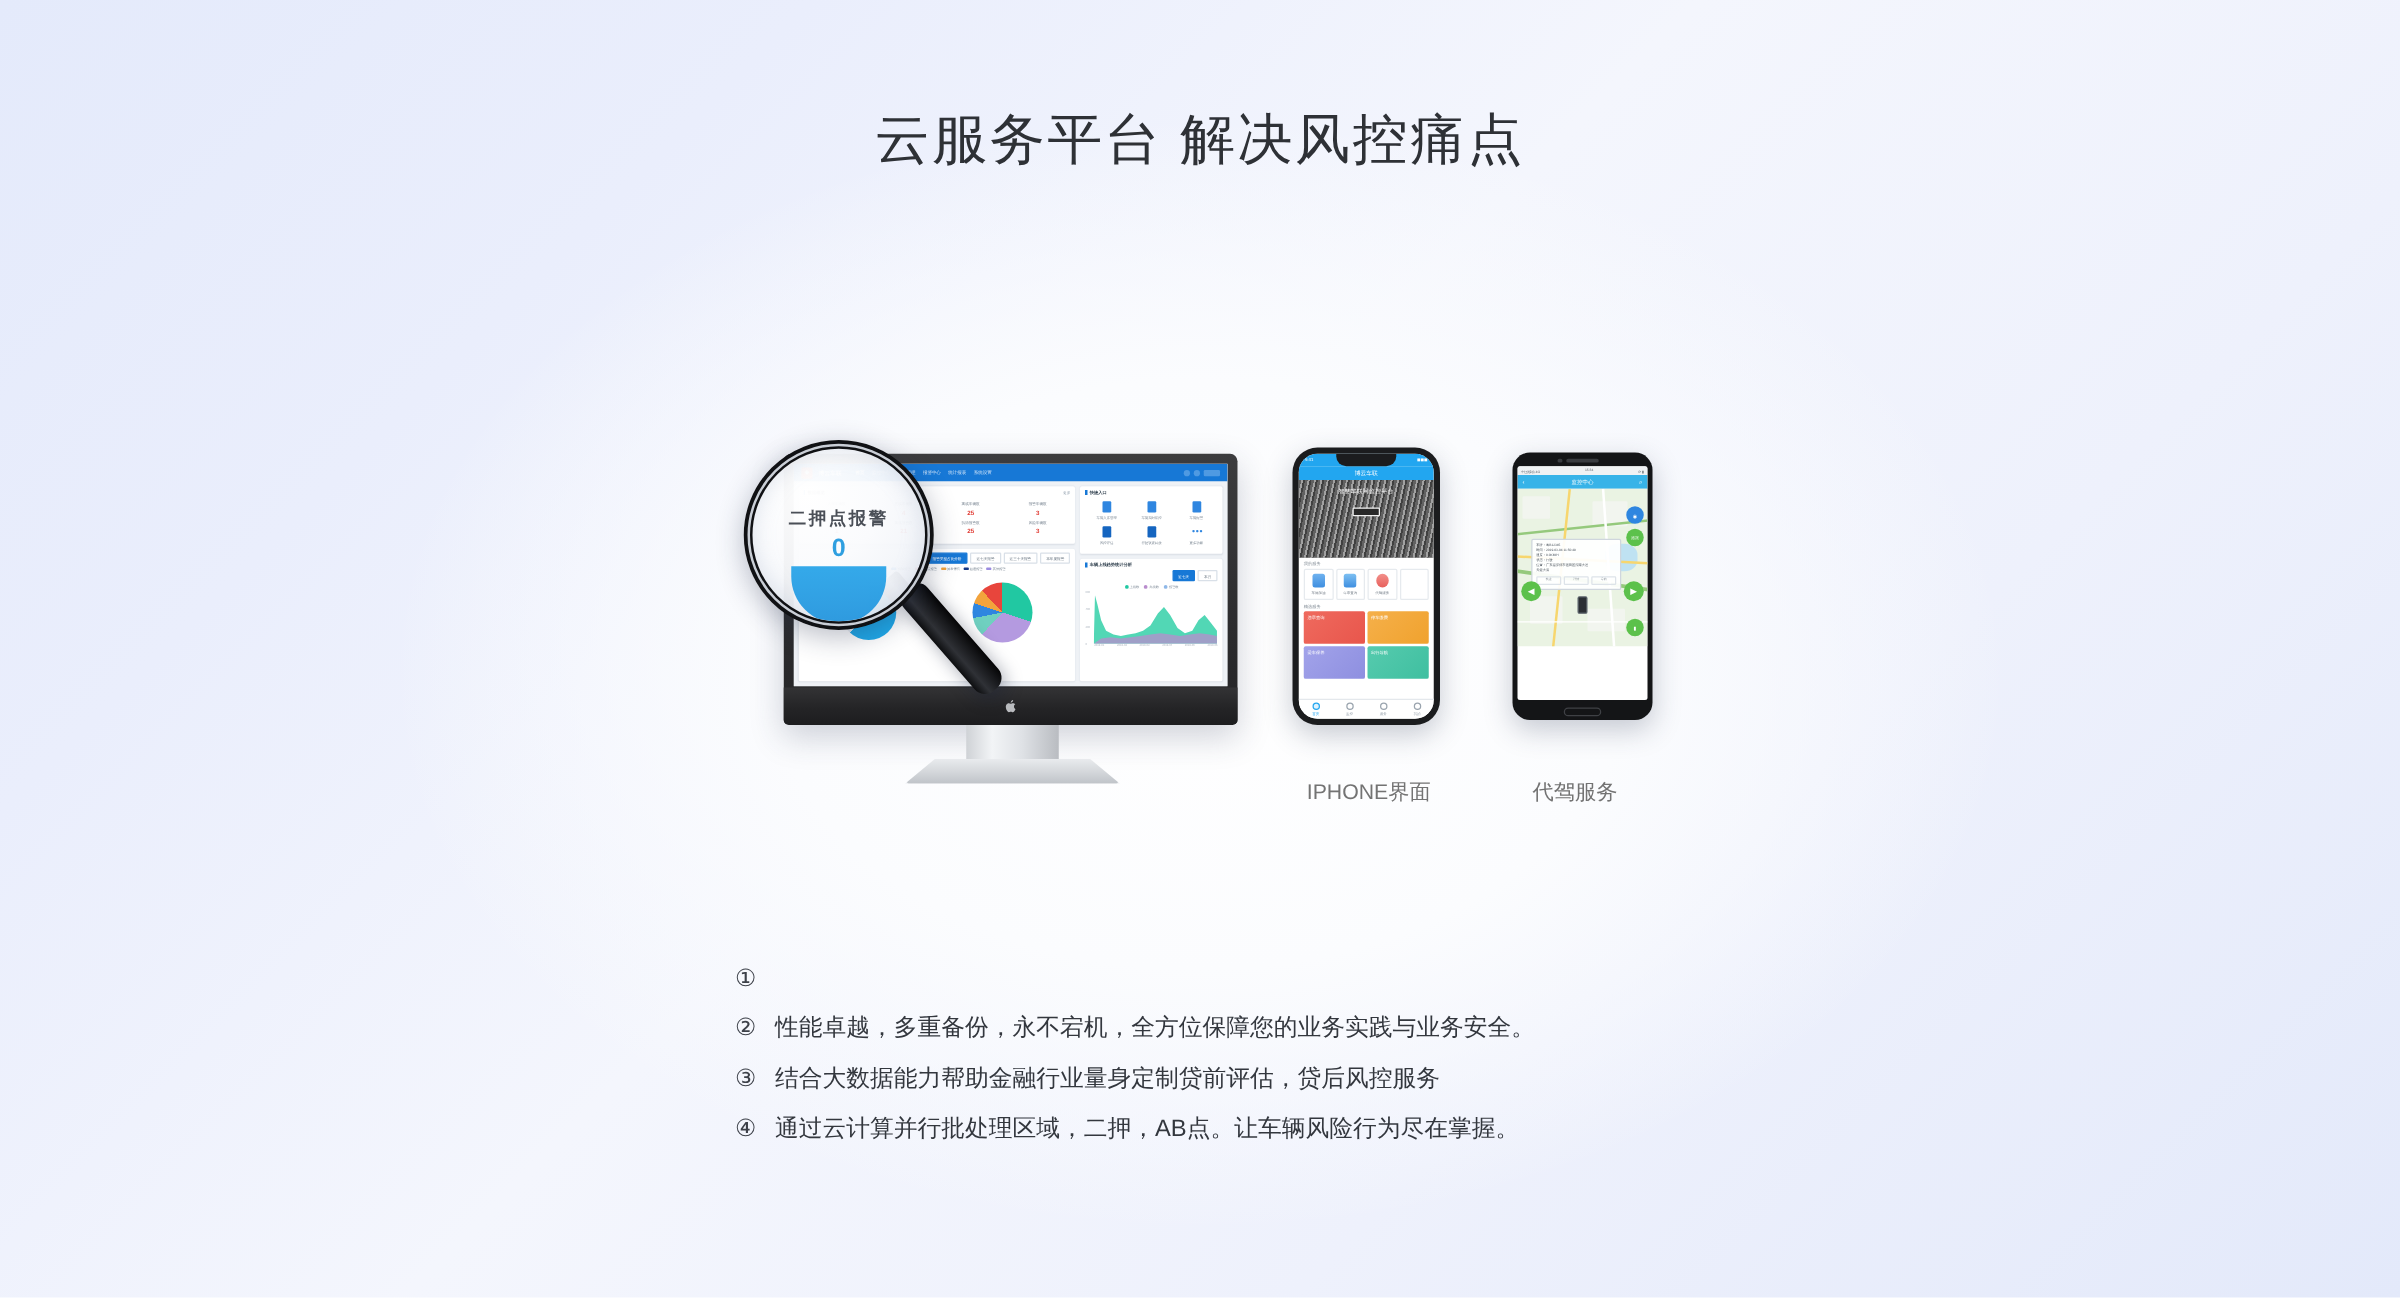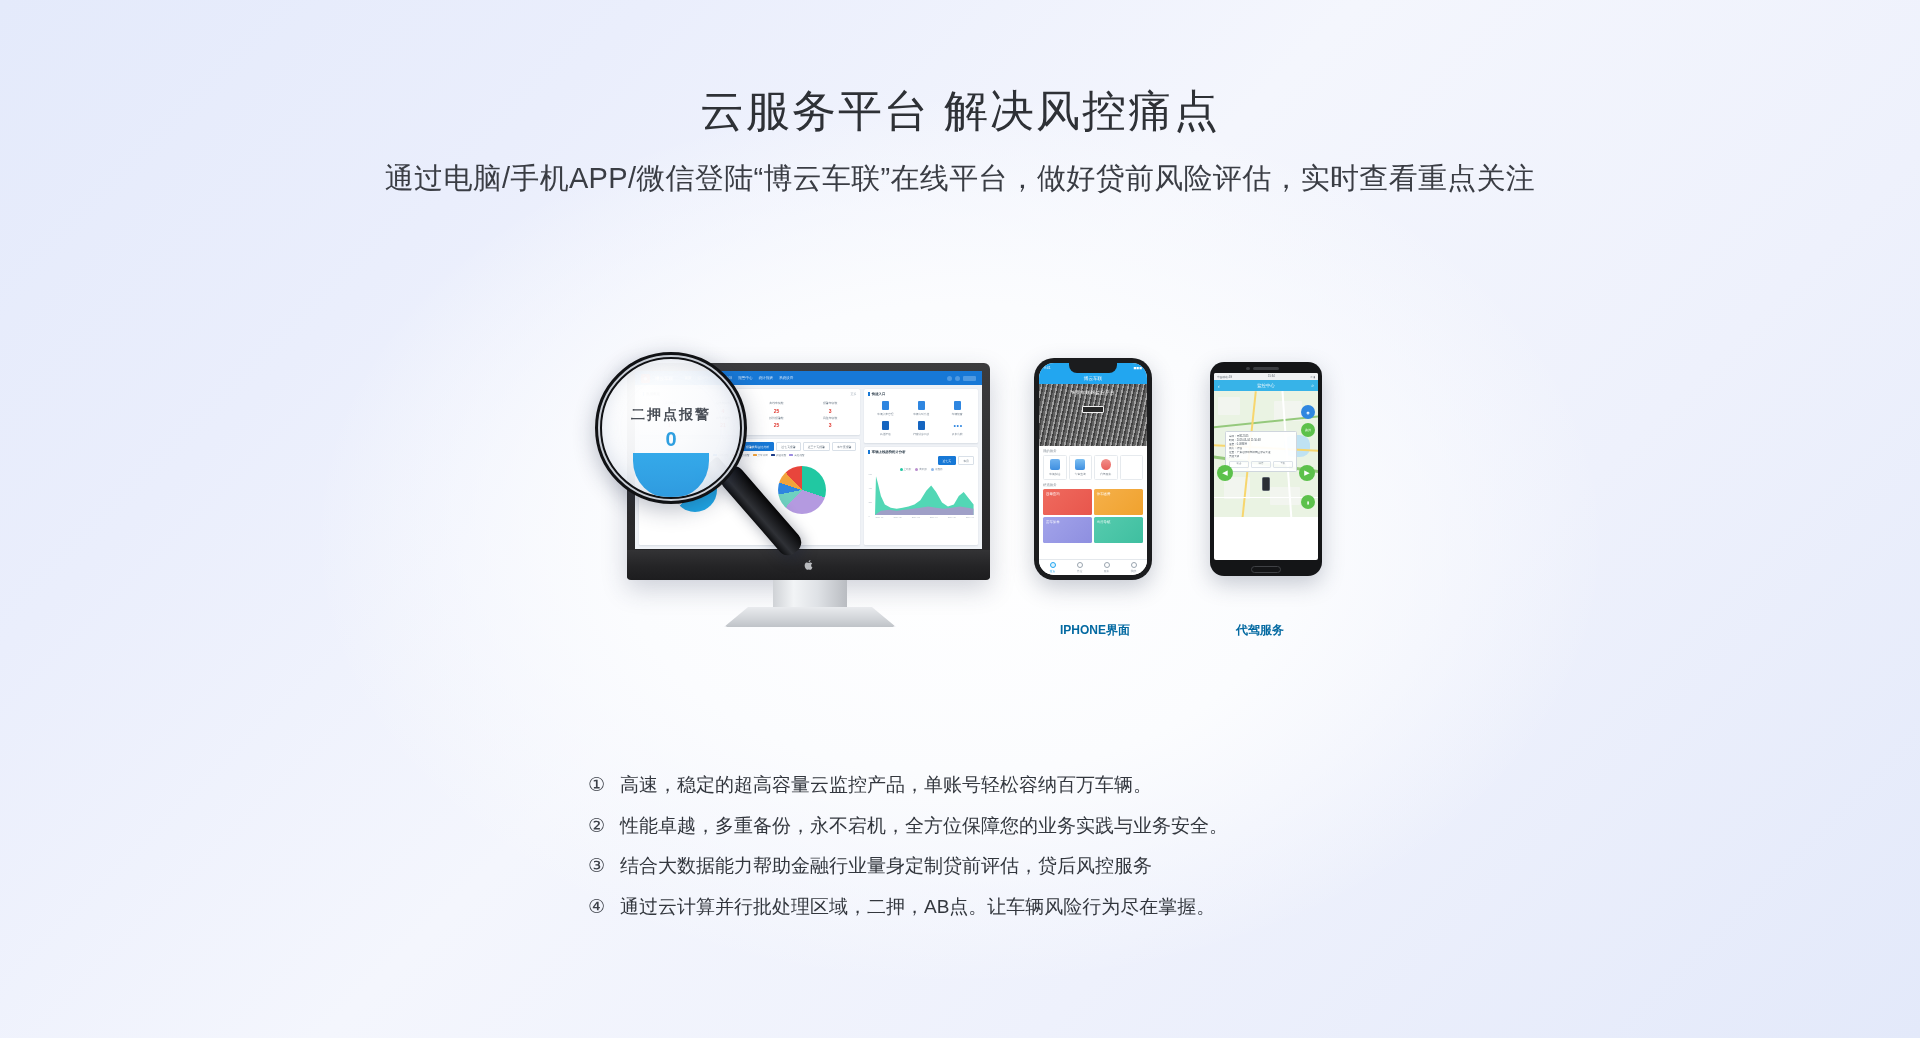--- a/index.html
+++ b/index.html
@@ -236,38 +236,37 @@
     position: absolute; left: 11px; top: 40px; width: 72px;
     background: rgba(255,255,255,.94); border: .5px solid #cfd6dd; border-radius: 1.5px; padding: 2.5px 3px;
     font-size: 2.6px; color: #4c555e; line-height: 4px;
   }
   .an-pop .btns { display: flex; gap: 2px; margin-top: 2px; }
   .an-pop .btns b { flex: 1; text-align: center; font-size: 2.4px; color: #8b949d; border: .4px solid #dde3e9; border-radius: 1px; padding: .8px 0; font-weight: 400; }
   .an-car { position: absolute; left: 50%; transform: translateX(-50%); top: 86px; width: 8px; height: 14px; background: #2b2f34; border-radius: 1.5px; border: .6px solid #596069; }
   .rbtn { position: absolute; width: 14px; height: 14px; border-radius: 50%; display: flex; align-items: center; justify-content: center; font-size: 4px; color: #fff; }
   .arw { position: absolute; width: 16px; height: 16px; border-radius: 50%; background: #5cc14b; display: flex; align-items: center; justify-content: center; color: #fff; font-size: 7px; }
 
-  .caption { position: absolute; top: 282px; font-size: 12px; color: #0369a1; text-align: center; font-weight: bold; }
+  .caption { position: absolute; top: 282px; font-size: 17px; color: #737373; text-align: center; }
   .cap-ip { left: 1015px; width: 160px; }
   .cap-an { left: 1180px; width: 160px; }
 
   
   .bullets { position: absolute; left: 588px; top: 772px; width: 760px; }
   .bullet { display: flex; align-items: baseline; gap: 12px; margin-bottom: 15px; }
   .bullet .num { font-size: 19px; color: #3d4149; width: 20px; flex: none; }
   .bullet .txt { font-size: 19px; color: #33373e; line-height: 1.35; }
 </style>
 </head>
 <body>
 
 <div class="stage">
 
   <div class="title">云服务平台 解决风控痛点</div>
   <div class="subtitle">
-    <span class="ln">通过电脑/手机APP/微信登陆“博云车联”在线平台，做好贷前风险评估，实时查看重点关注</span>
   </div>
 
   <div class="devices">
 
     <div class="monitor">
       <div class="mon-body">
         <div class="mon-screen">
 
           <div class="dash">
 
@@ -569,21 +568,20 @@
       </div>
     </div>
 
     <div class="caption cap-ip">IPHONE界面</div>
     <div class="caption cap-an">代驾服务</div>
   </div>
 
   <div class="bullets">
     <div class="bullet">
       <span class="num">①</span>
-      <span class="txt">高速，稳定的超高容量云监控产品，单账号轻松容纳百万车辆。</span>
     </div>
     <div class="bullet">
       <span class="num">②</span>
       <span class="txt">性能卓越，多重备份，永不宕机，全方位保障您的业务实践与业务安全。</span>
     </div>
     <div class="bullet">
       <span class="num">③</span>
       <span class="txt">结合大数据能力帮助金融行业量身定制贷前评估，贷后风控服务</span>
     </div>
     <div class="bullet">

